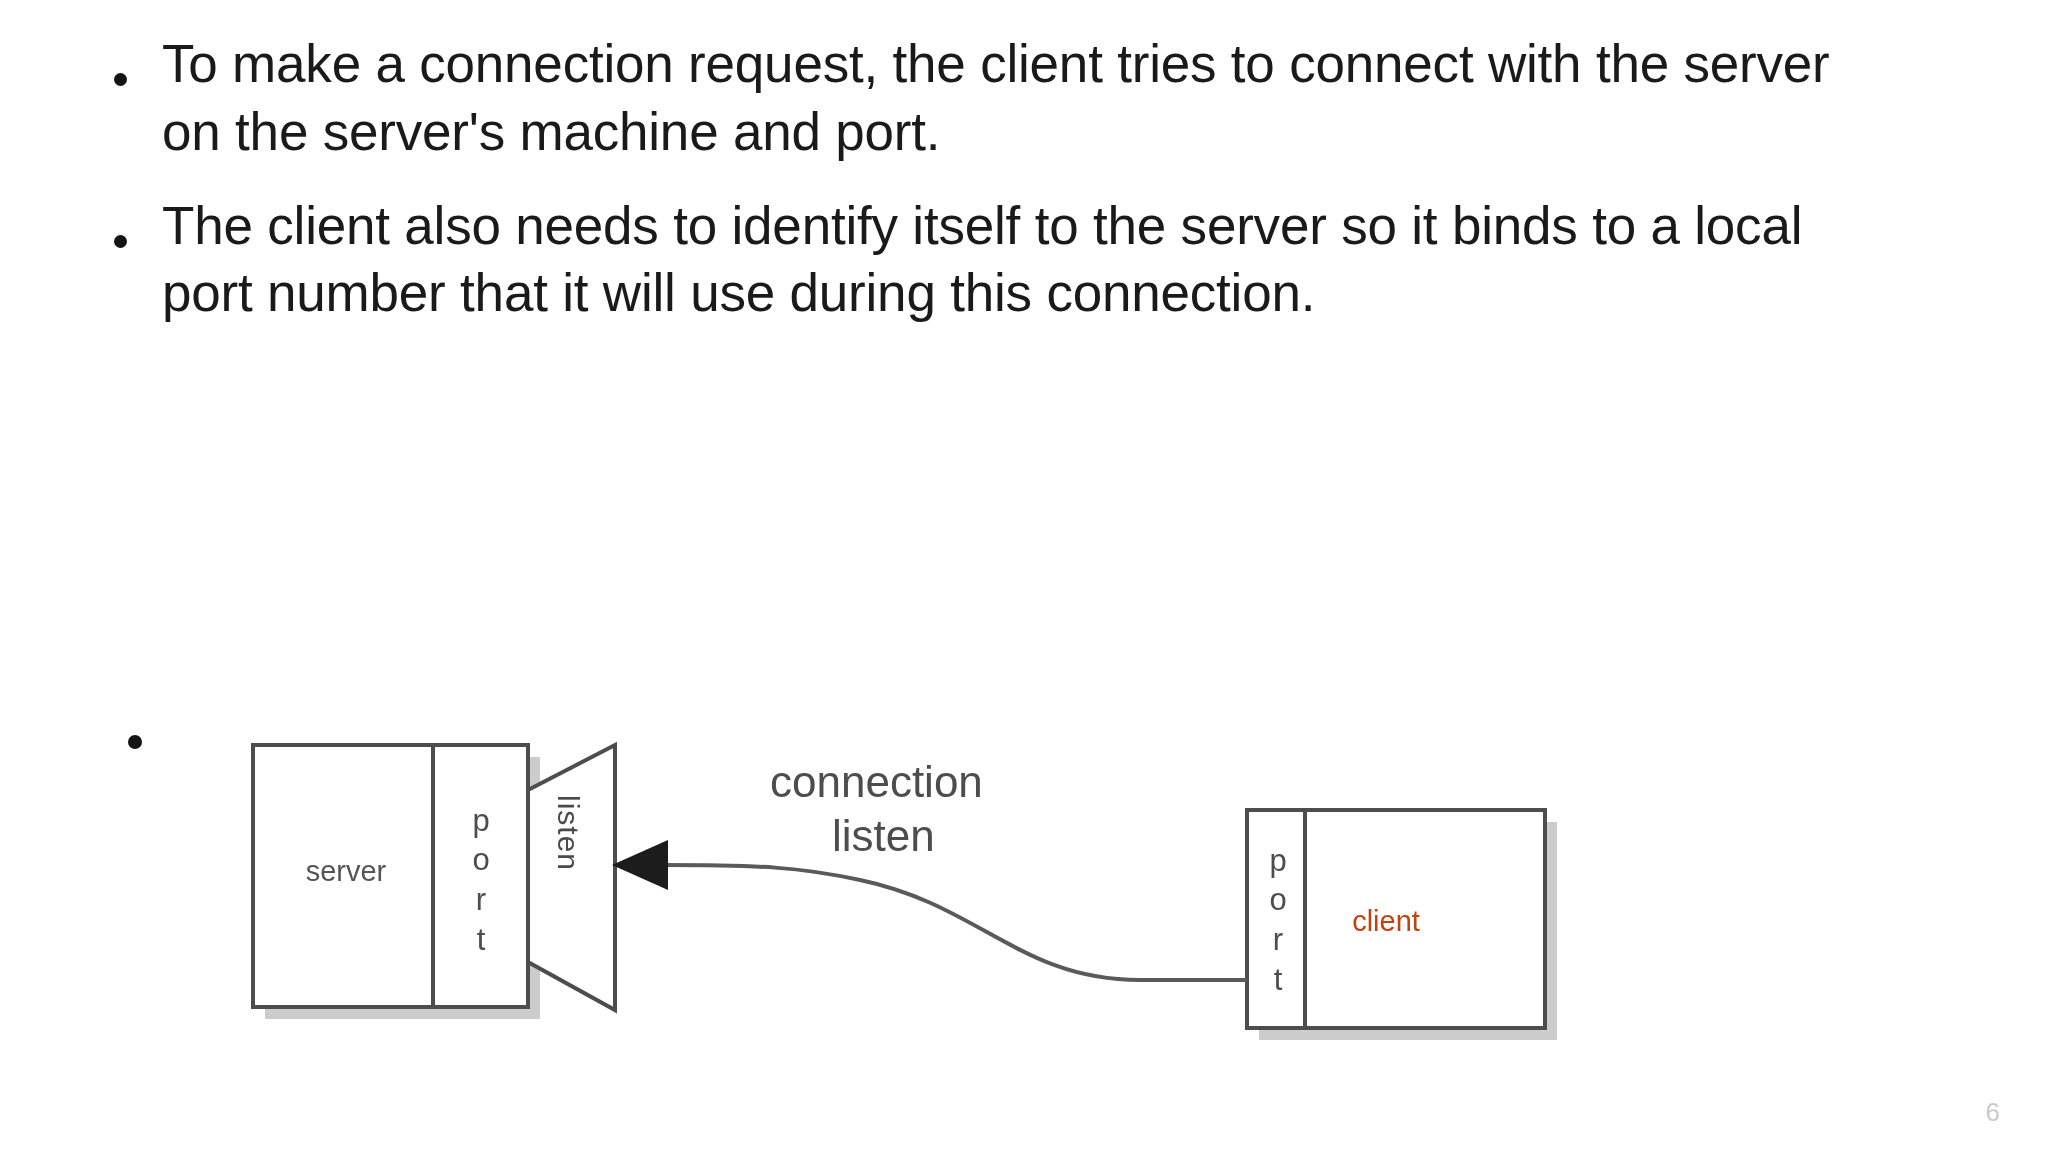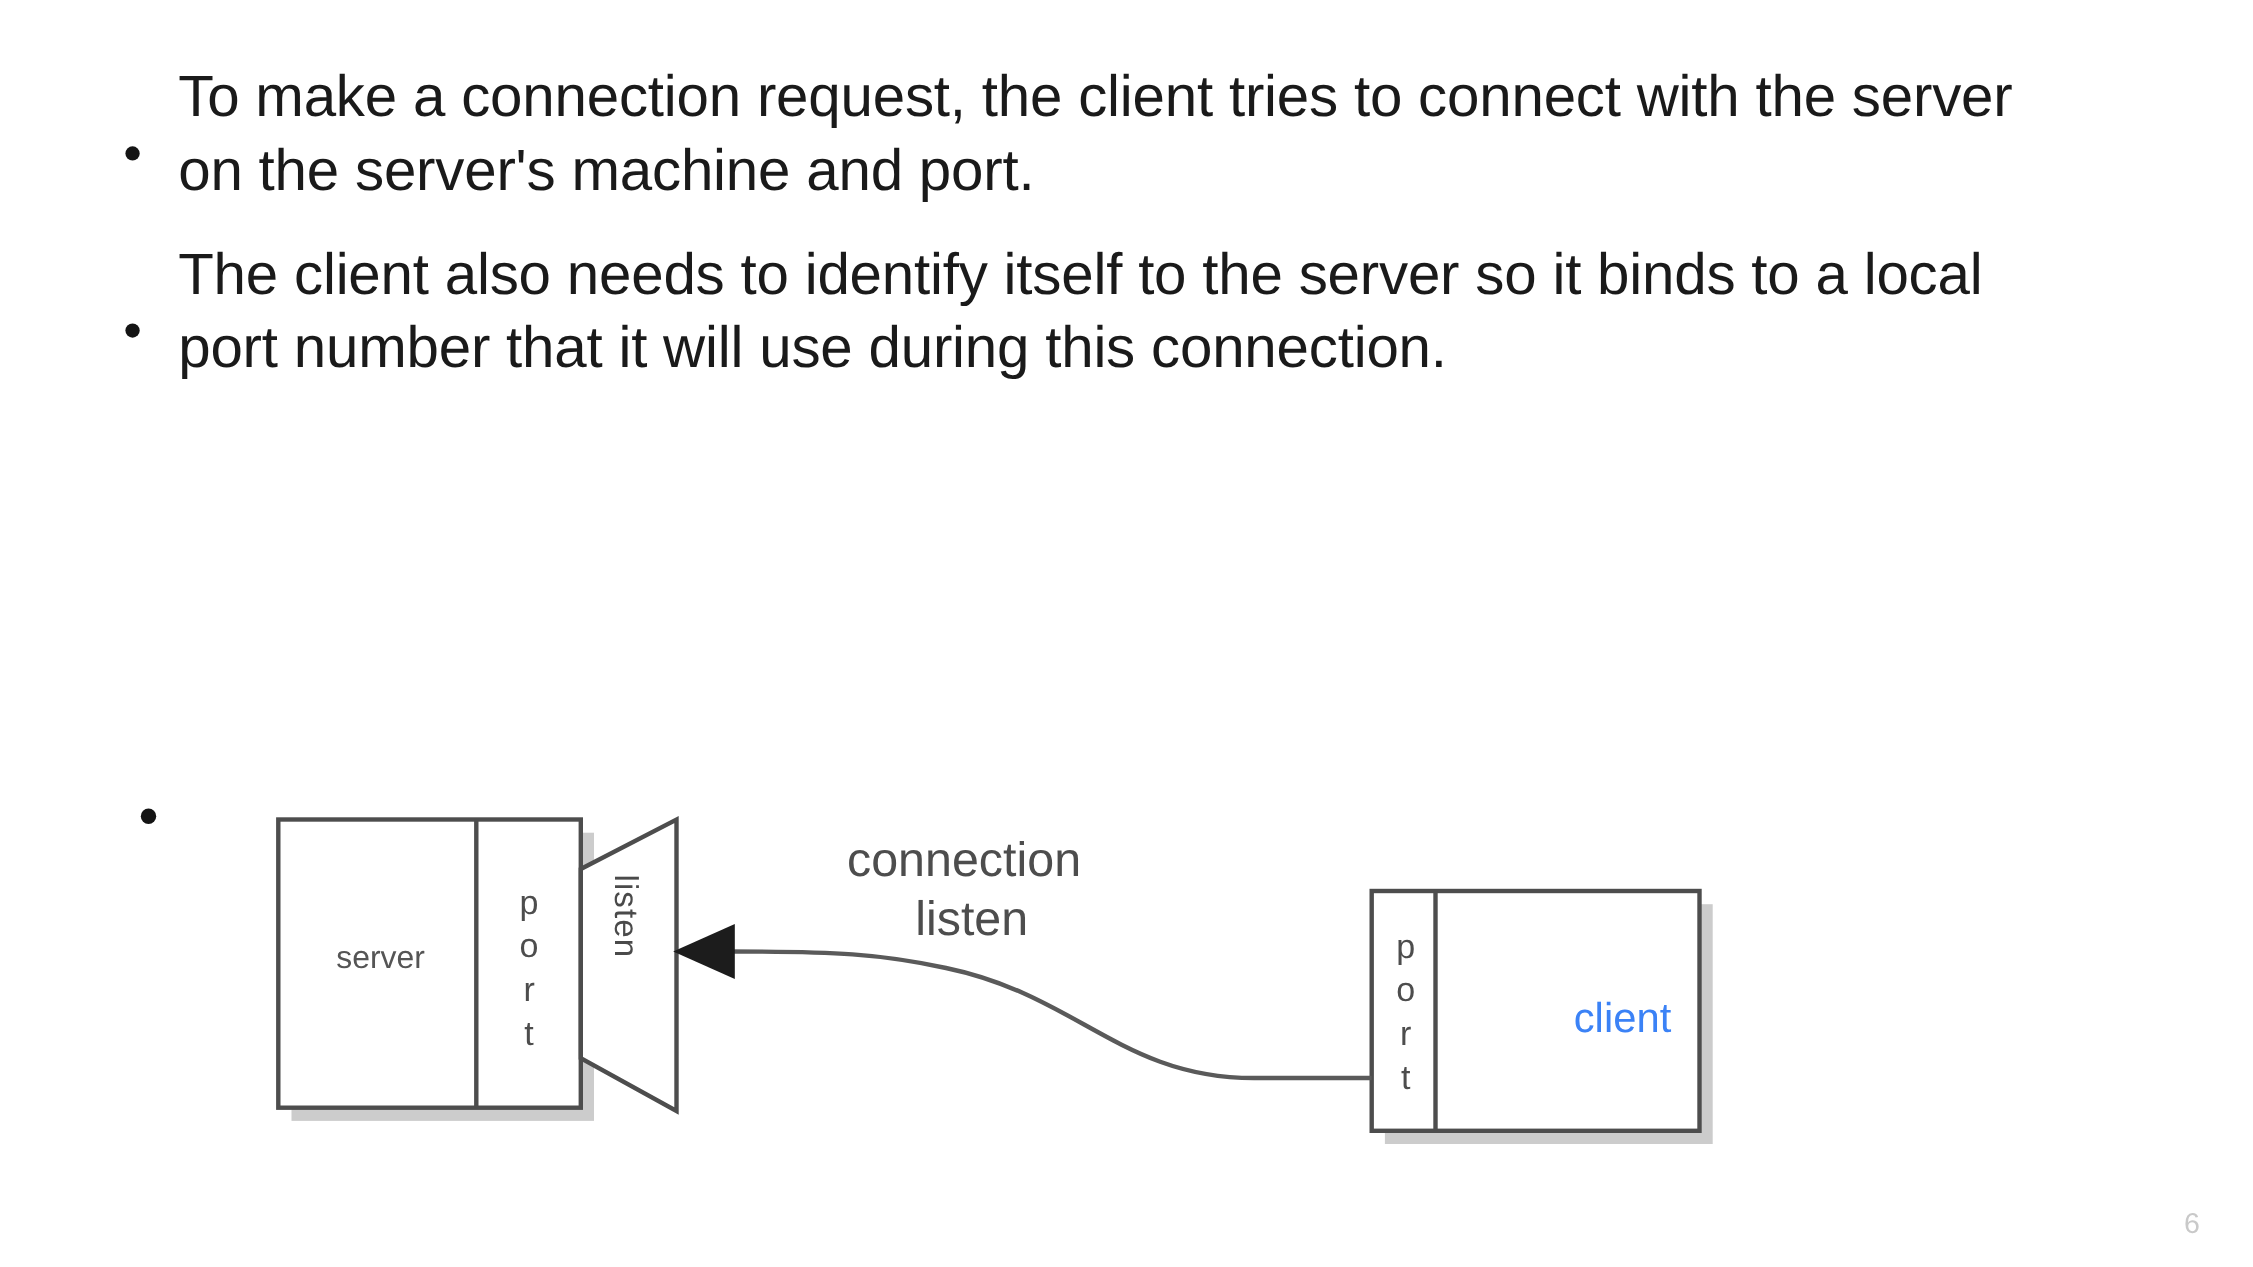--- a/index.html
+++ b/index.html
@@ -22,23 +22,22 @@
   
   .bullet-list {
     position: absolute;
     left: 100px;
     top: 30px;
     width: 1880px;
   }
   .bullet-item {
     position: relative;
     display: flex;
-    align-items: center;
+    align-items: flex-start;
     margin-bottom: 26px;
-    margin-top: 24px;
   }
   .bullet-marker {
     flex: 0 0 auto;
     width: 62px;
     text-align: left;
     font-size: 40px;
     line-height: 1.0;
     color: #1b1b1b;
     padding-top: 22px;
     padding-left: 14px;
@@ -92,26 +91,26 @@
   }
   .label-server {
     left: 266px;
     top: 855px;
     width: 160px;
     text-align: center;
     font-size: 29px;
     color: #555555;
   }
   .label-client {
-    left: 1375px;
+    left: 1286px;
     top: 905px;
     width: 200px;
     text-align: center;
-    font-size: 38px;
-    color: #3b82f6;
+    font-size: 29px;
+    color: #c2410c;
   }
   .port-col {
     position: absolute;
     display: flex;
     flex-direction: column;
     align-items: center;
     justify-content: center;
     font-size: 31px;
     color: #4d4d4d;
     line-height: 1.28;

